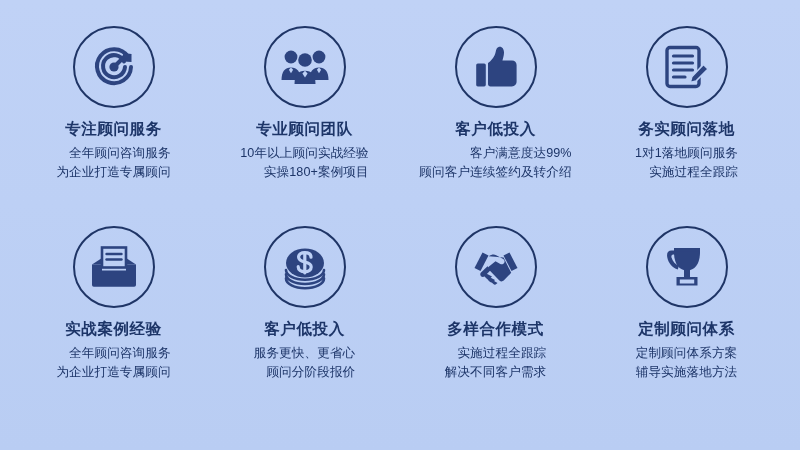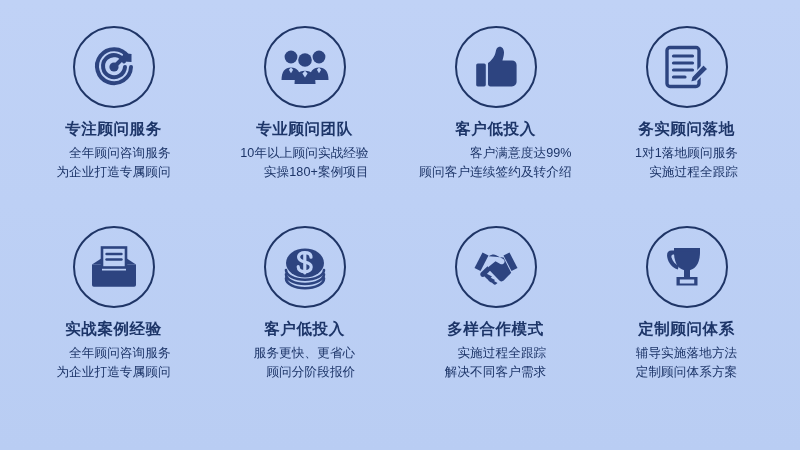--- a/index.html
+++ b/index.html
@@ -264,19 +264,19 @@
               <path d="M13.5 34 L34.5 34 L34.5 42.5 L13.5 42.5 Z"></path>
               <path d="M8.5 7.5 L12.5 7.5 L12.5 11.5 L10.5 11.5 C9 11.5 8 12.8 8.5 14.5 C9.6 18.5 12.5 21.5 16 22.5 L14.8 26.5 C9.5 25 5.3 20 4.3 14.5 C3.4 9.8 5 7.5 8.5 7.5 Z"></path>
             </g>
             <rect x="16.8" y="36.5" width="14.4" height="4" fill="#bdd0f5"></rect>
             <rect x="11" y="5" width="26" height="3.2" fill="#2d4480"></rect>
           </svg>
         </span>
       </div>
       <div class="feature-title">定制顾问体系</div>
       <div class="feature-desc">
+        <span class="desc-line">定制顾问体系方案</span>
         <span class="desc-line">辅导实施落地方法</span>
-        <span class="desc-line">定制顾问体系方案</span>
       </div>
     </div>
 
   </div>
 </div>
 
 </body></html>

